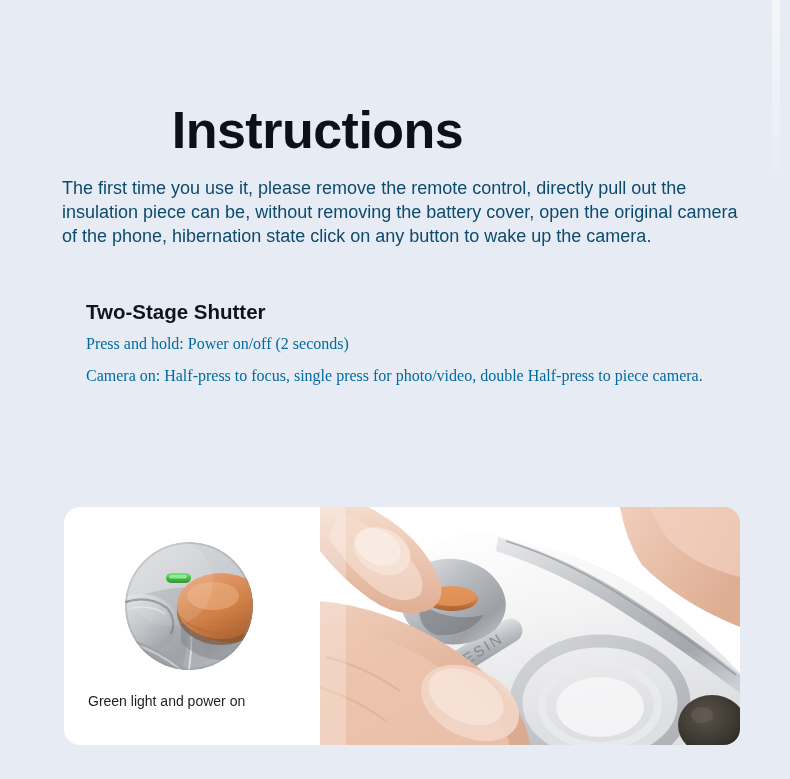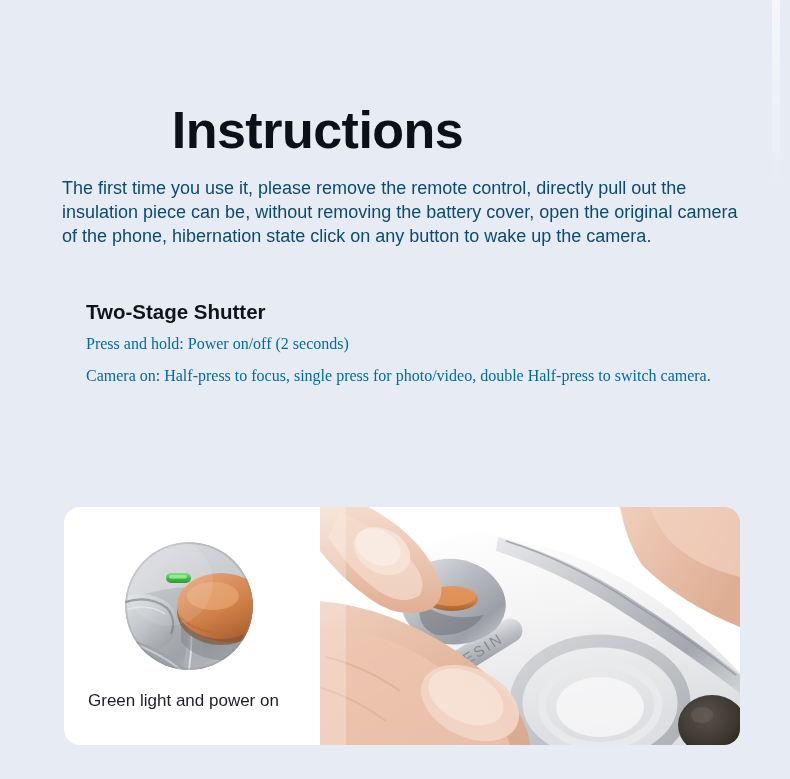--- a/index.html
+++ b/index.html
@@ -115,21 +115,21 @@
     height: 128px;
     border-radius: 50%;
     overflow: hidden;
   }
   .inset-circle svg { display: block; }
 
   .caption {
     position: absolute;
     left: 24px;
     top: 182px;
-    font-size: 17px;
+    font-size: 14px;
     line-height: 24px;
     color: #1b1f27;
     white-space: nowrap;
   }
 </style>
 </head>
 <body>
 
 <div class="page">
 
@@ -137,21 +137,21 @@
 
   <h1 class="page-title">Instructions</h1>
 
   <div class="copy">
 
     <p class="paragraph">The first time you use it, please remove the remote control, directly pull out the insulation piece can be, without removing the battery cover, open the original camera of the phone, hibernation state click on any button to wake up the camera.</p>
 
     <div class="section">
       <p class="section-heading">Two-Stage Shutter</p>
       <p class="section-line">Press and hold: Power on/off (2 seconds)</p>
-      <p class="section-line">Camera on: Half-press to focus, single press for photo/video, double Half-press to switch camera.</p>
+      <p class="section-line">Camera on: Half-press to focus, single press for photo/video, double Half-press to piece camera.</p>
     </div>
 
   </div>
 
   <div class="photo-card">
 
     <div class="photo-main">
       <svg width="420" height="238" viewBox="0 0 420 238" xmlns="http://www.w3.org/2000/svg">
         <defs>
           <linearGradient id="skinG" x1="0" y1="0" x2="1" y2="1">

